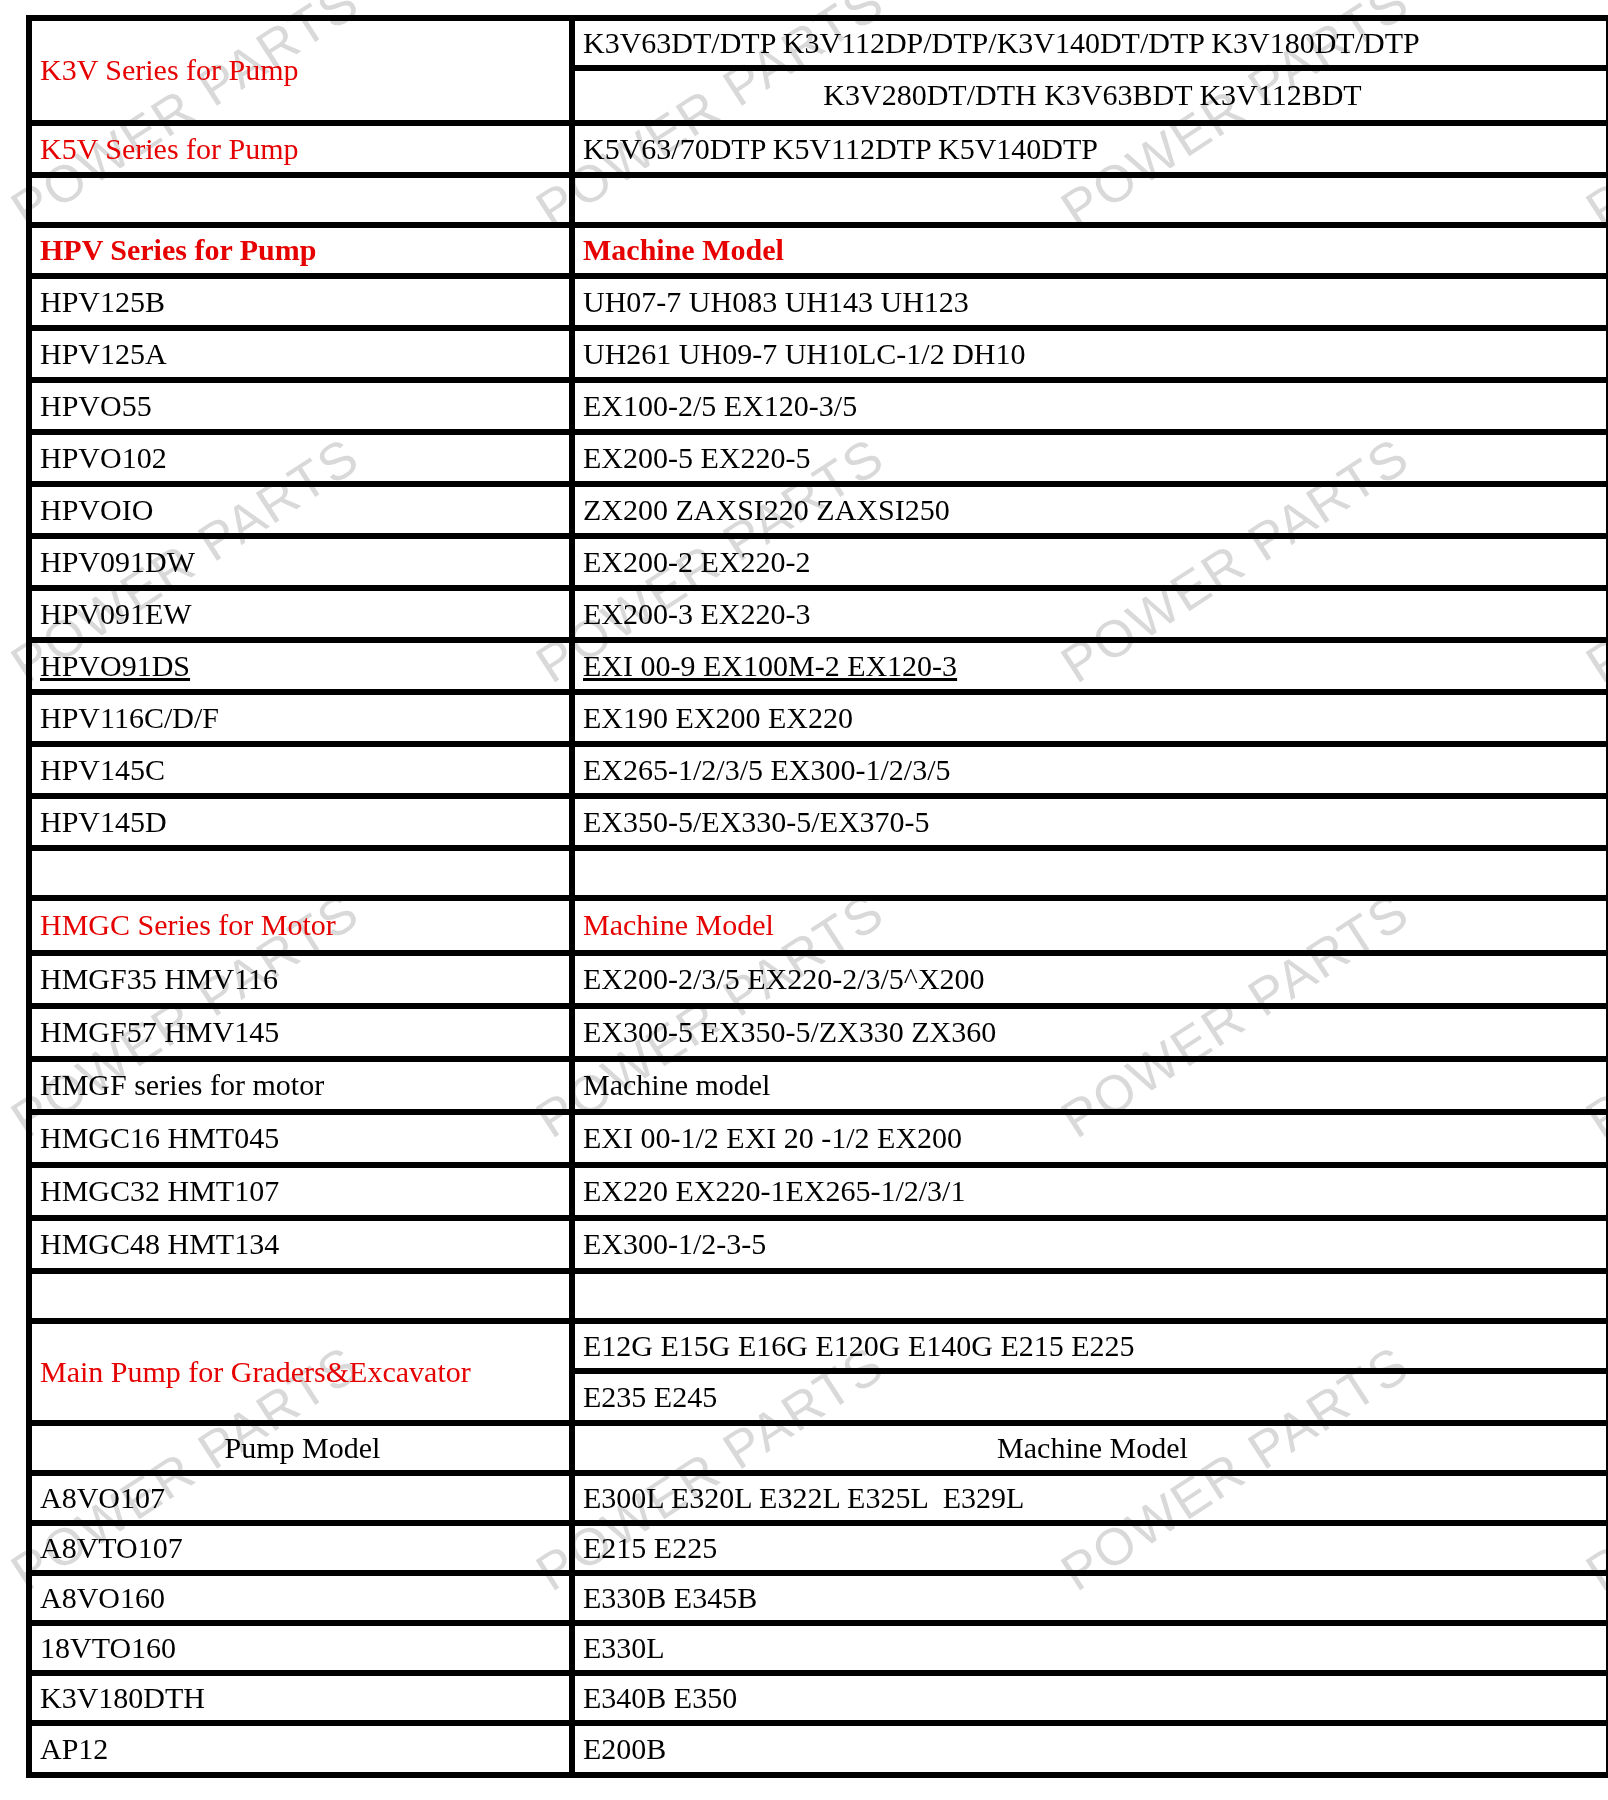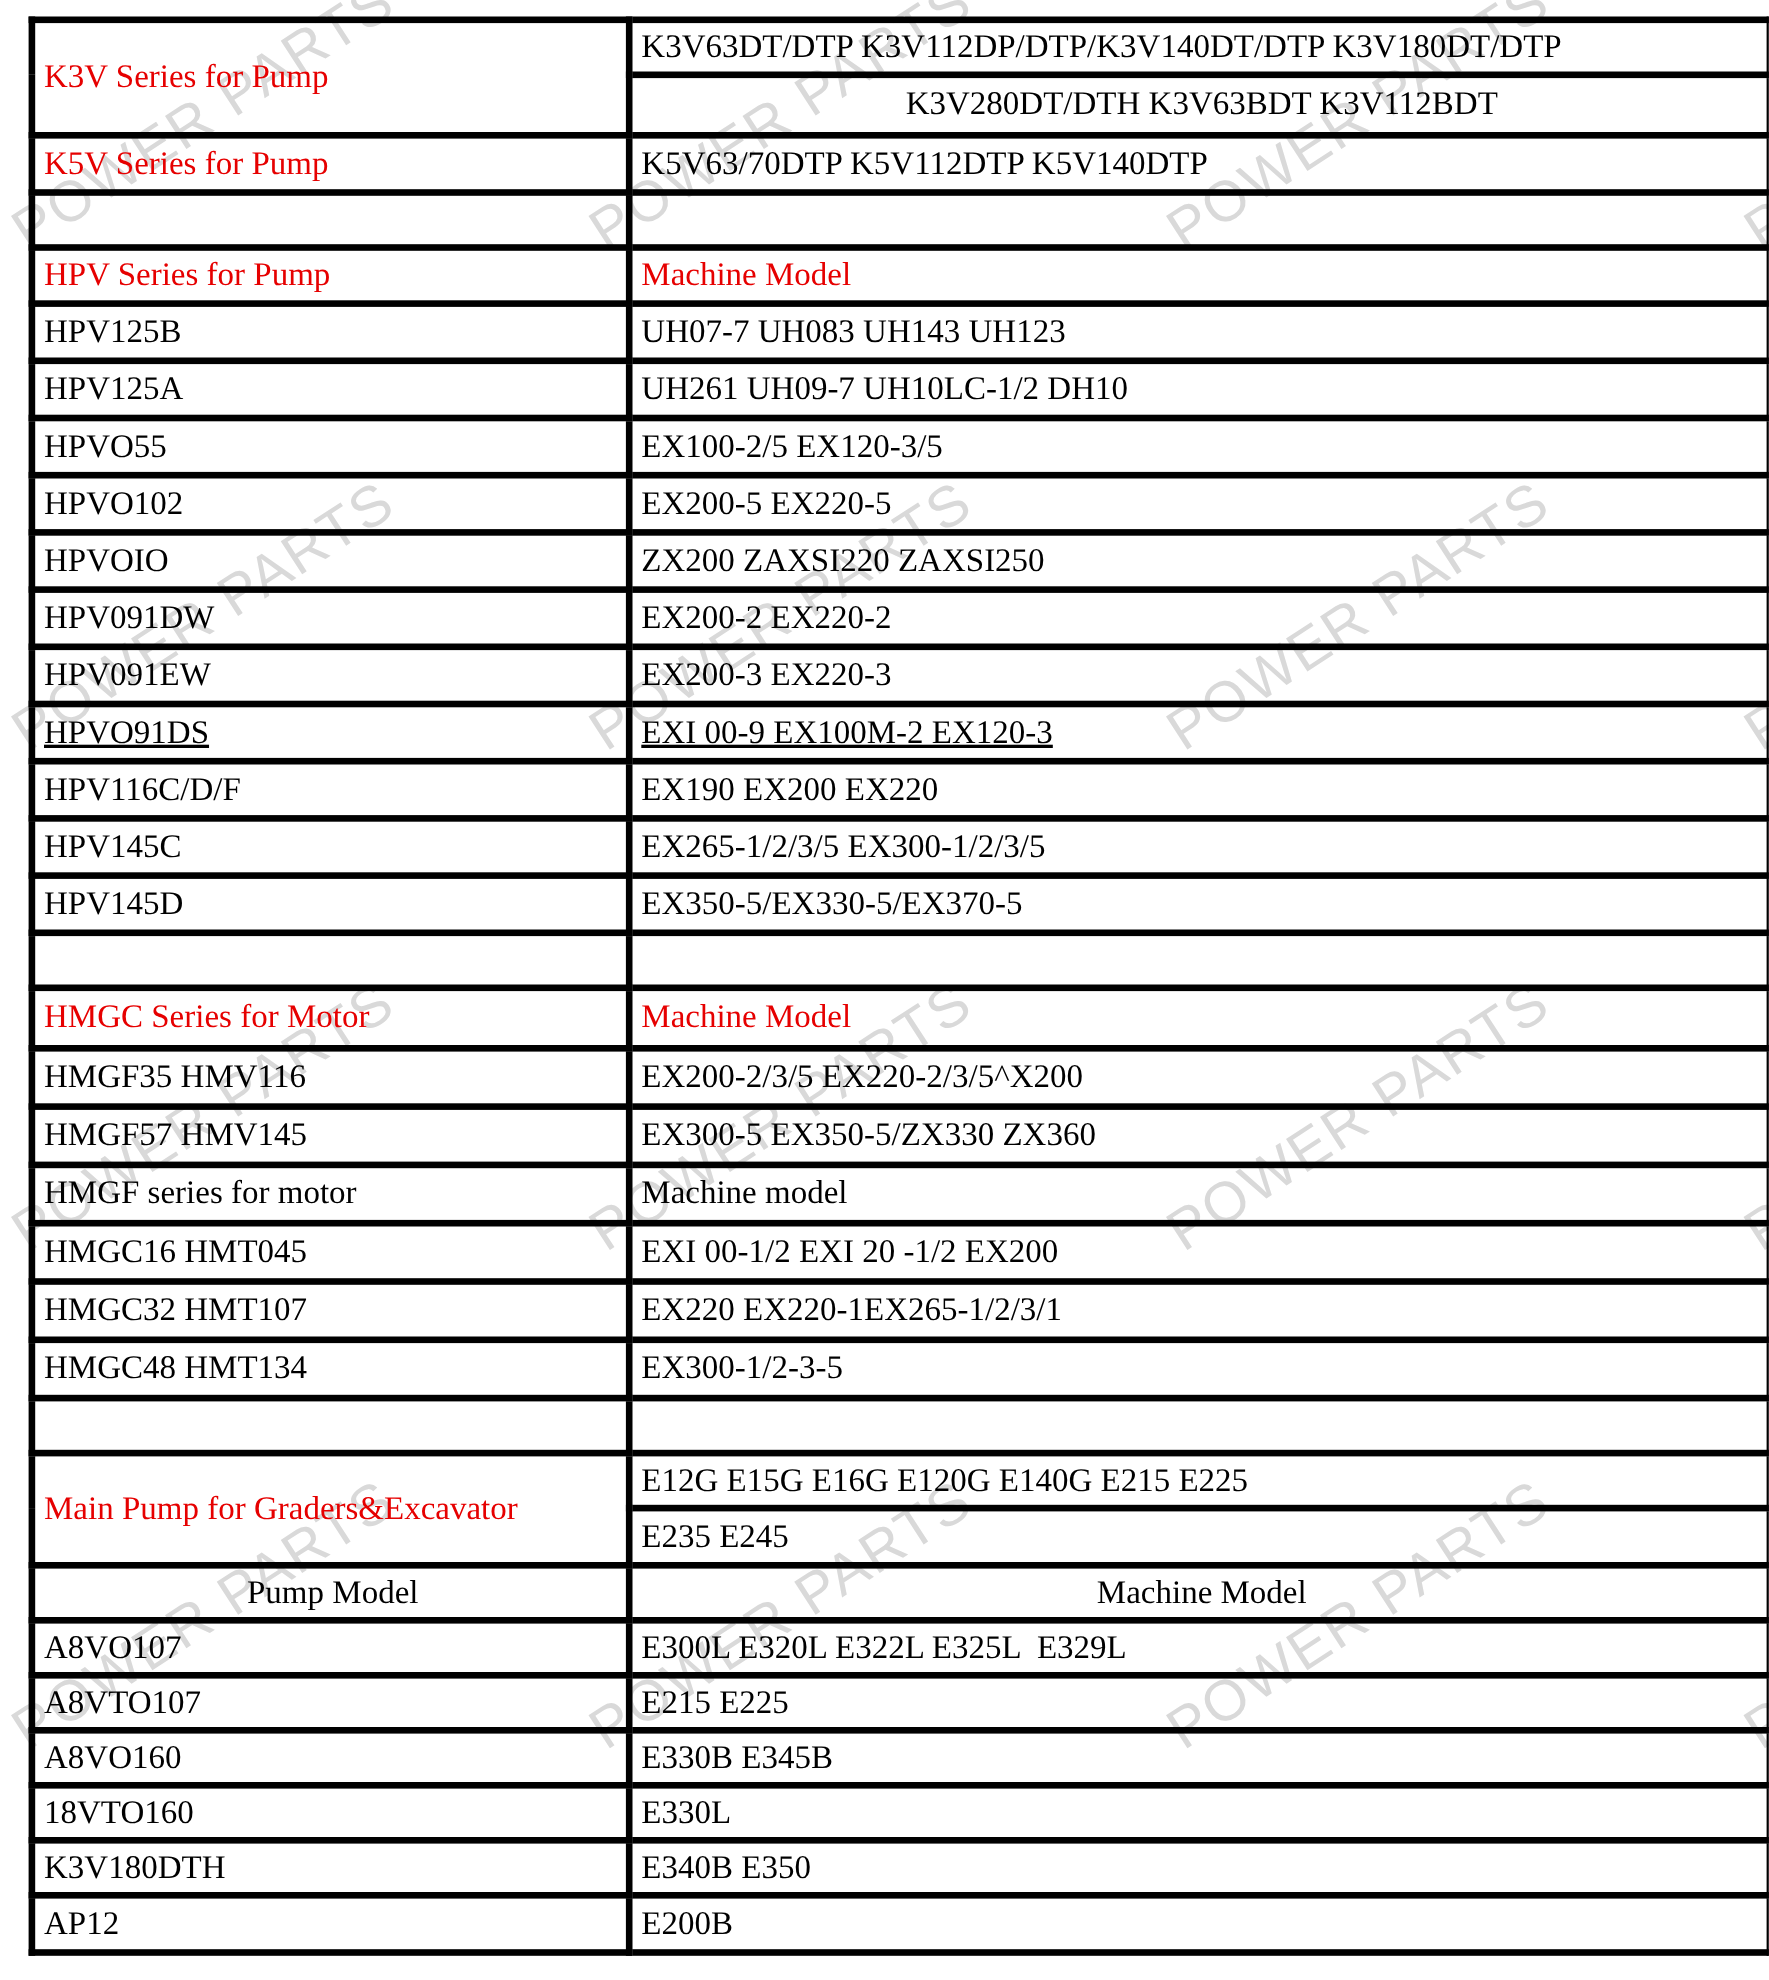--- a/index.html
+++ b/index.html
@@ -78,21 +78,21 @@
           <td>K3V280DT/DTH K3V63BDT K3V112BDT</td>
         </tr>
         <tr style="height: 52px;">
           <td class="red">K5V Series for Pump</td>
           <td>K5V63/70DTP K5V112DTP K5V140DTP</td>
         </tr>
         <tr style="height: 50px;">
           <td></td>
           <td></td>
         </tr>
-        <tr style="height: 51px;">
+        <tr style="height: 51px; font-weight: bold;">
           <td class="red">HPV Series for Pump</td>
           <td class="red">Machine Model</td>
         </tr>
         <tr style="height: 52px;">
           <td>HPV125B</td>
           <td>UH07-7 UH083 UH143 UH123</td>
         </tr>
         <tr style="height: 52px;">
           <td>HPV125A</td>
           <td>UH261 UH09-7 UH10LC-1/2 DH10</td>

